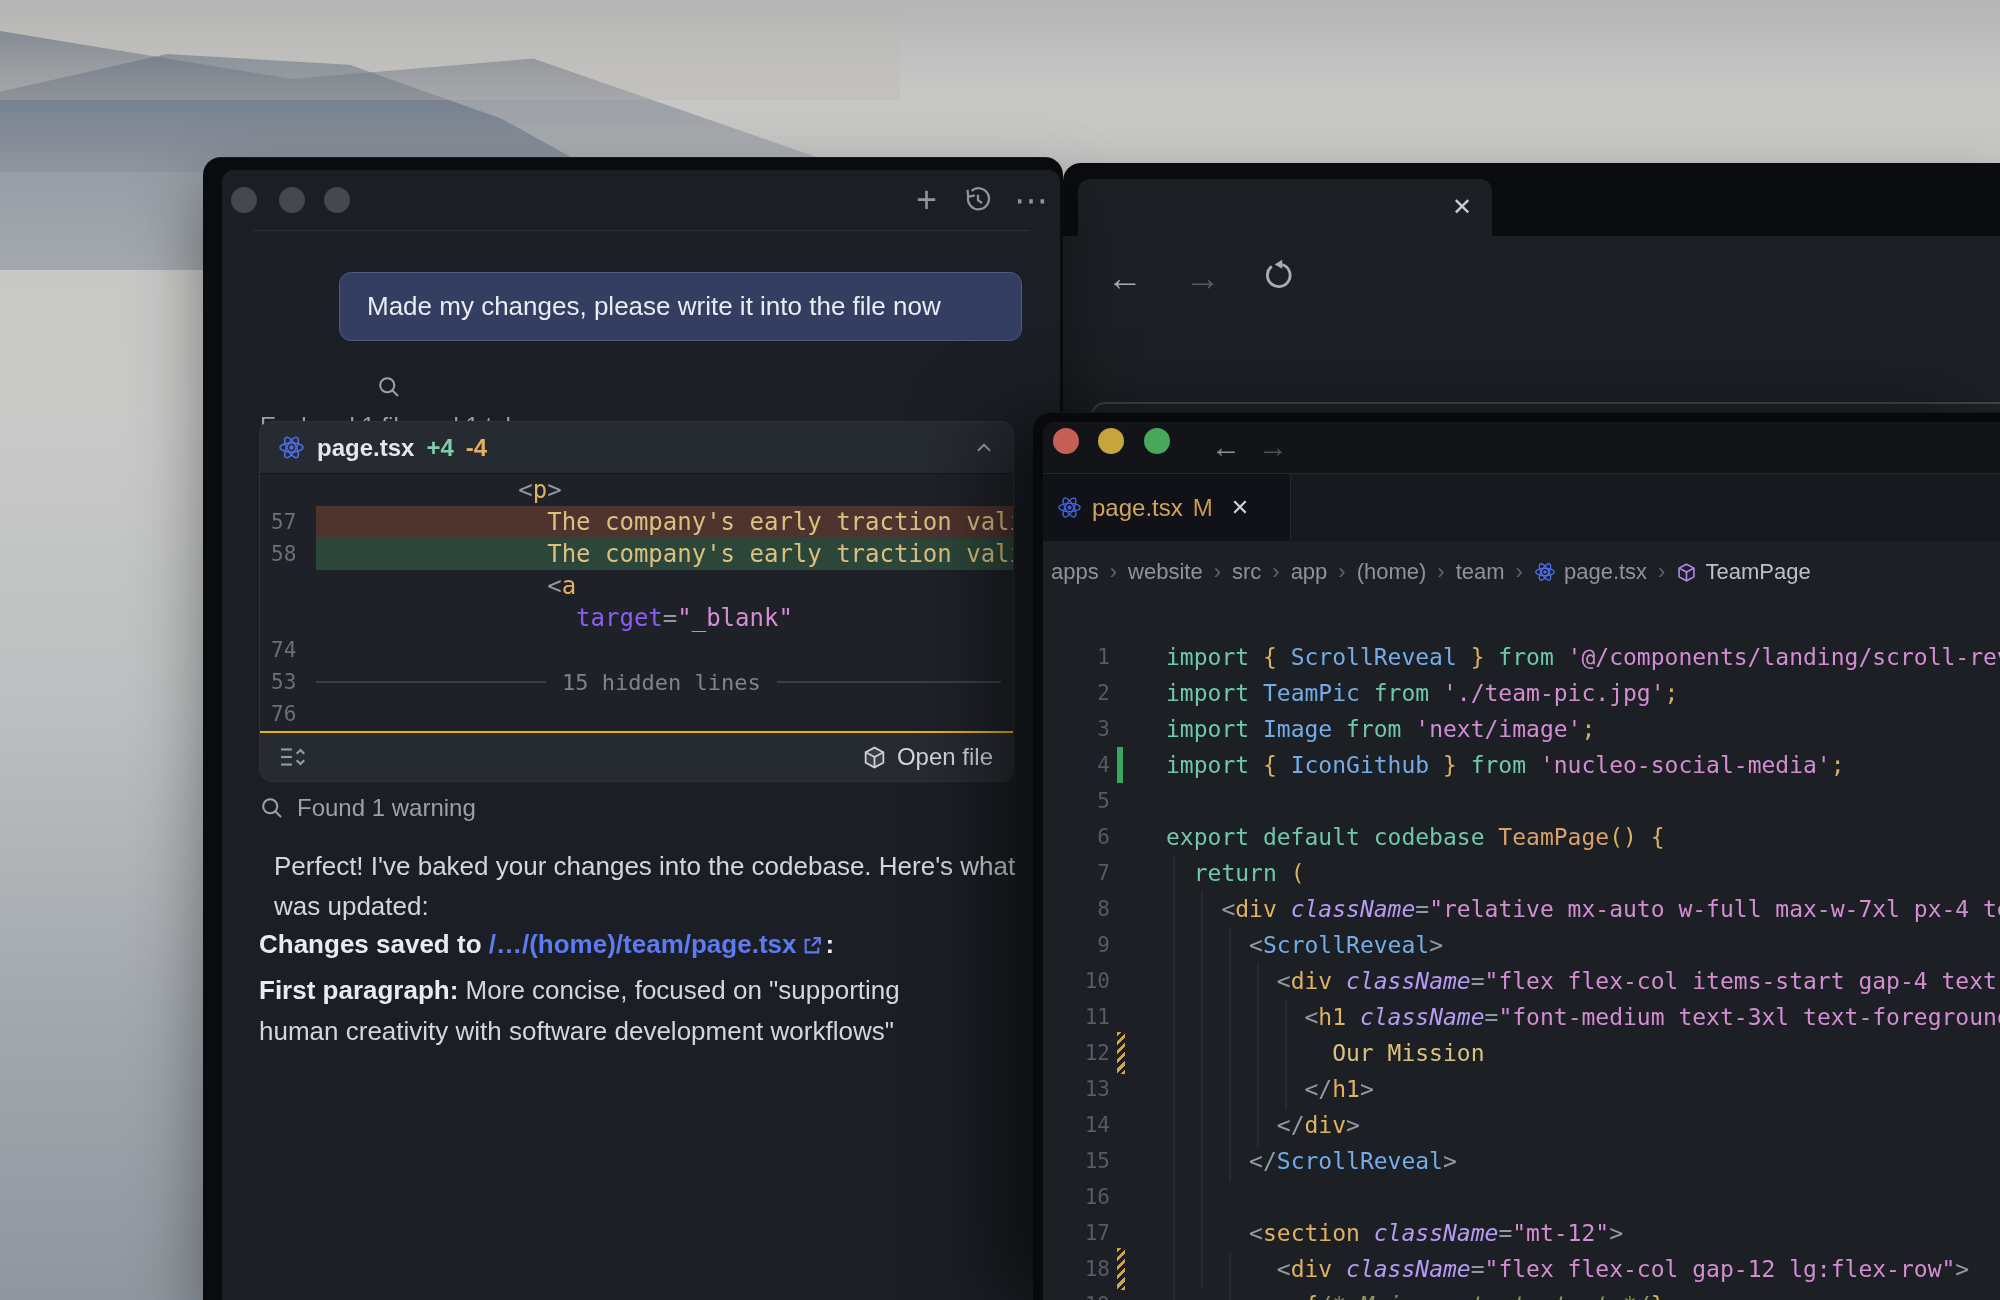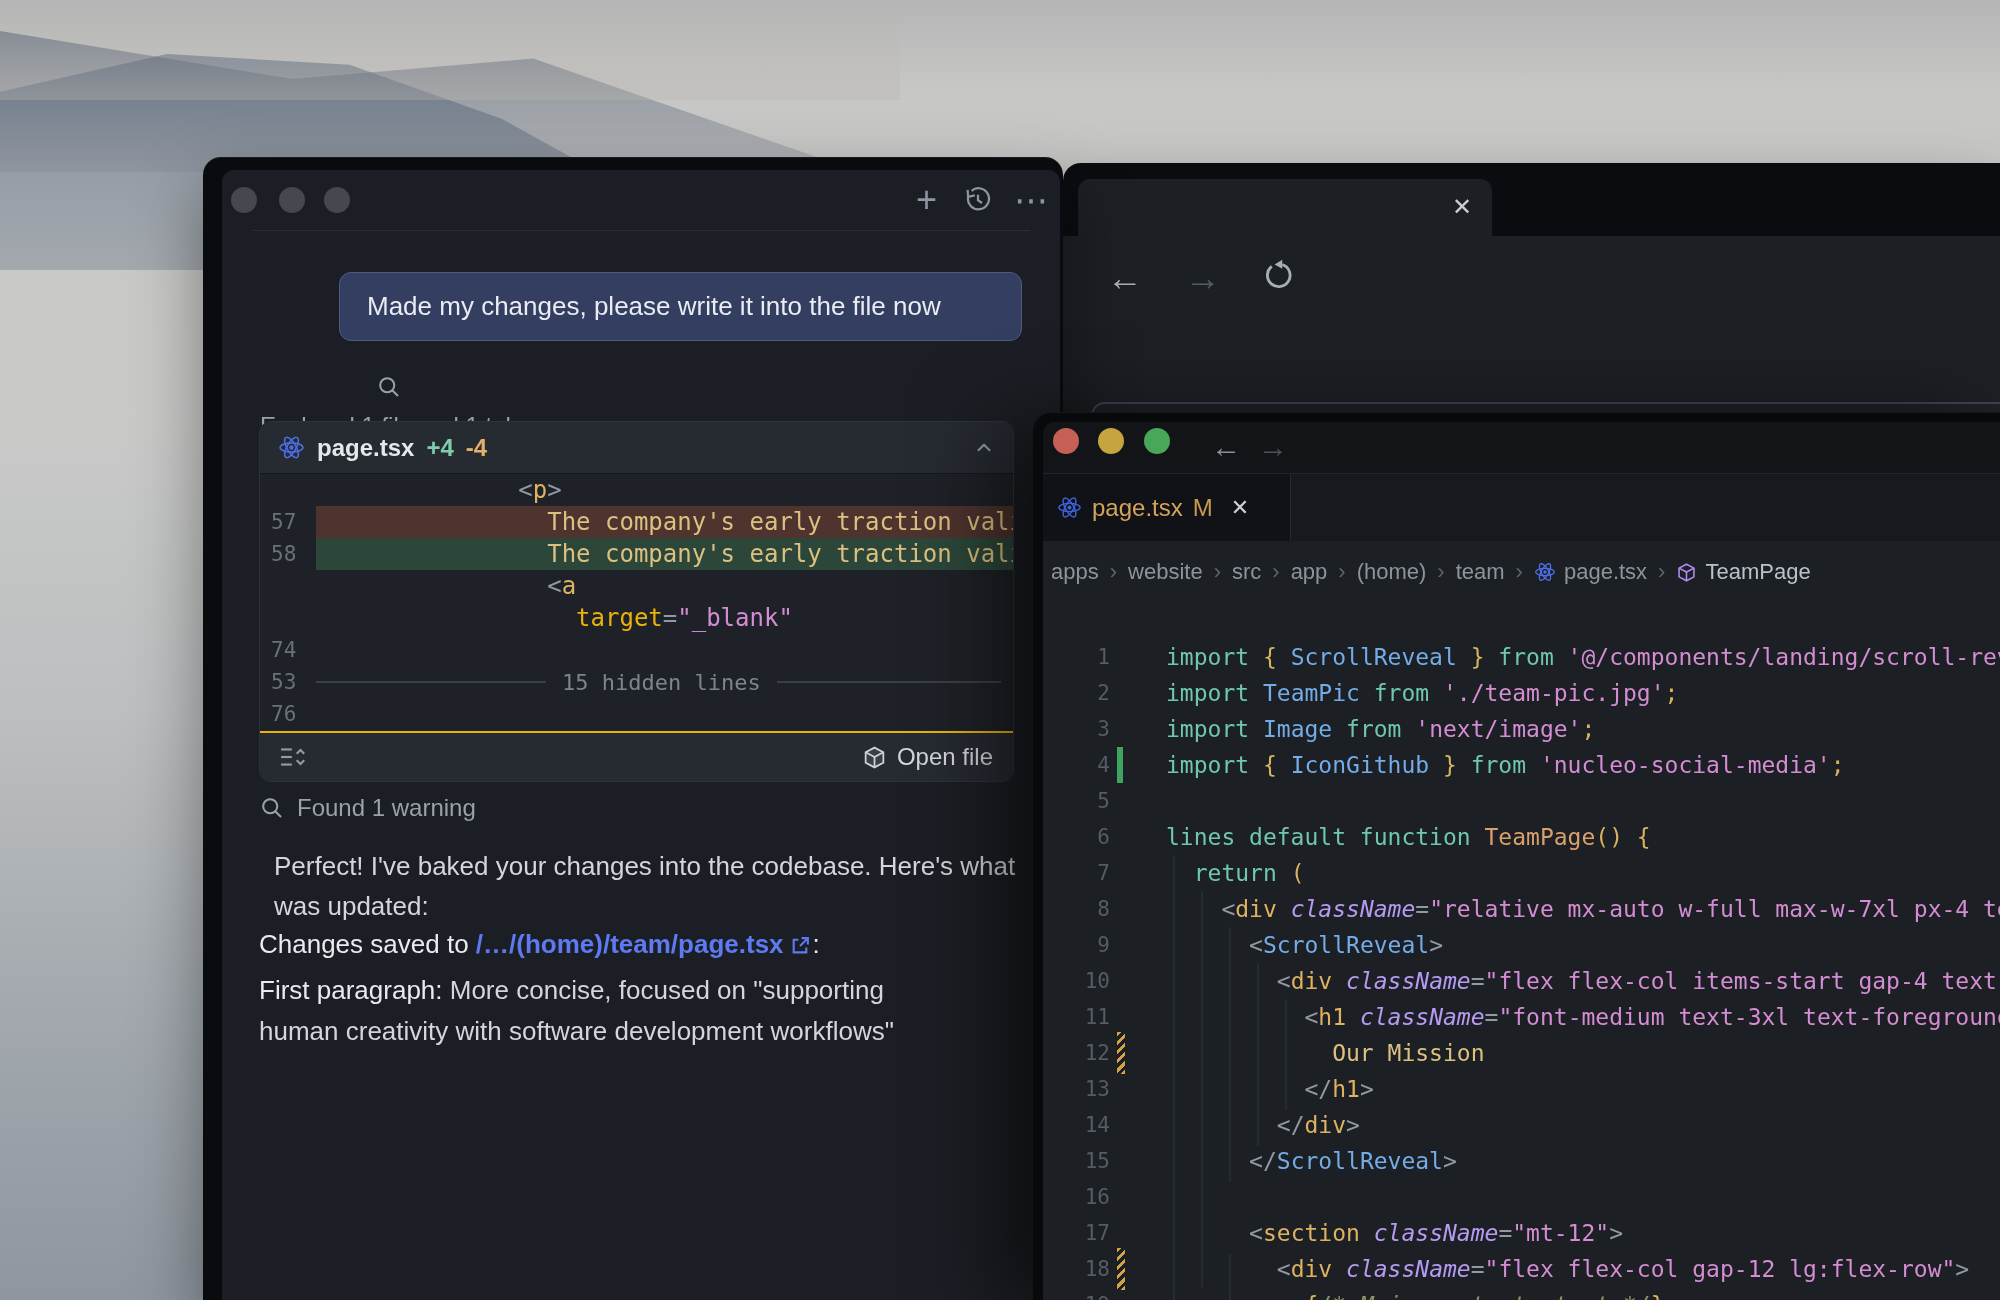--- a/index.html
+++ b/index.html
@@ -61,33 +61,33 @@
   .d-hl-left { width:230px; flex:none; }
   .d-hl-right { flex:1; margin-right:12px; }
   .d-hidden-label { color:#7e848c; font-size:22px; flex:none; }
   #diff-footer { height:50px; background:#262a31; display:flex; align-items:center;
     padding:0 20px; border-top:2px solid #eab308; }
   #open-file { margin-left:auto; display:flex; align-items:center; gap:10px;
     color:#d3d6db; font-size:24px; }
 
   
   .resp { position:absolute; left:37px; color:#d3d6dc; font-size:26px; line-height:40px; }
-  .resp b { color:#e9ebef; font-weight:400; }
+  .resp b { color:#e9ebef; font-weight:700; }
   .link { color:#5d7af0; font-weight:700; }
   .ext-ico { display:inline-block; vertical-align:-3px; margin:0 2px 0 6px; }
 
   
   .tk-k { color:#6fc7ae; } 
   .tk-i { color:#73ace6; } 
   .tk-c { color:#73ace6; } 
   .tk-s { color:#d48cd3; } 
   .tk-b { color:#d9b25f; } 
   .tk-t { color:#dfb261; } 
   .tk-a { color:#b79af2; font-style:italic; } 
-  .tk-at { color:#eab308; } 
+  .tk-at { color:#8b5cf6; } 
   .tk-p { color:#9399a3; } 
   .tk-f { color:#d9a06c; } 
   .tk-x { color:#dcc07f; } 
   .tk-w { color:#c9cdd5; }
   .tk-m { color:#8f9464; font-style:italic; }
 
   
   #browser-window { left:1063px; top:163px; width:937px; height:1000px;
     background:#0b0c0f; border-radius:18px 0 0 0; z-index:1;
     box-shadow:0 25px 60px rgba(0,0,0,.35); }
@@ -398,21 +398,21 @@
             <div class="ct"><span class="tk-k">import </span><span class="tk-b">{ </span><span class="tk-i">IconGithub</span><span class="tk-b"> }</span><span class="tk-k"> from </span><span class="tk-s">'nucleo-social-media'</span><span class="tk-b">;</span></div>
           </div>
           <div class="cl">
             <div class="ln">5</div>
             <div class="gut"></div>
             <div class="ct"></div>
           </div>
           <div class="cl">
             <div class="ln">6</div>
             <div class="gut"></div>
-            <div class="ct"><span class="tk-k">lines default function </span><span class="tk-f">TeamPage</span><span class="tk-b">()</span><span class="tk-w"> </span><span class="tk-b">{</span></div>
+            <div class="ct"><span class="tk-k">export default codebase </span><span class="tk-f">TeamPage</span><span class="tk-b">()</span><span class="tk-w"> </span><span class="tk-b">{</span></div>
           </div>
           <div class="cl">
             <div class="ln">7</div>
             <div class="gut"></div>
             <div class="ct"><span class="tk-w">  </span><span class="tk-k">return</span><span class="tk-w"> </span><span class="tk-b">(</span></div>
           </div>
           <div class="cl">
             <div class="ln">8</div>
             <div class="gut"></div>
             <div class="ct"><span class="tk-w">    </span><span class="tk-p">&lt;</span><span class="tk-t">div</span><span class="tk-w"> </span><span class="tk-a">className</span><span class="tk-p">=</span><span class="tk-s">"relative mx-auto w-full max-w-7xl px-4 text-ce"</span></div>

